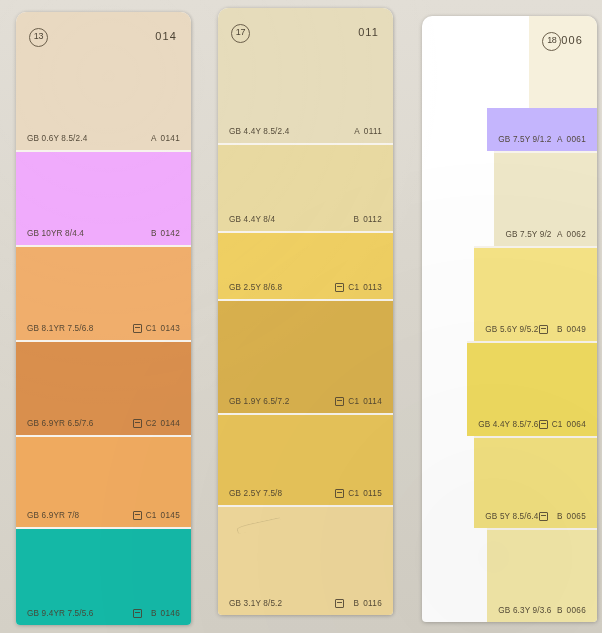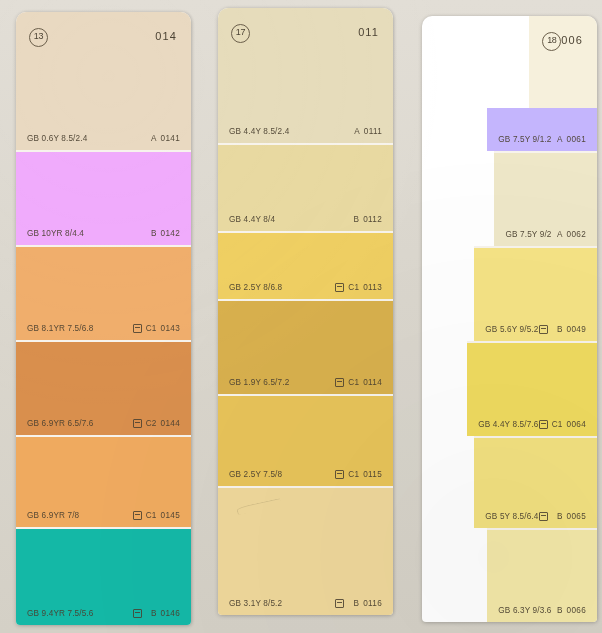--- a/index.html
+++ b/index.html
@@ -264,21 +264,21 @@
 
       <div class="swatch" style="background:#efcf62;height:68px">
         <span class="sw-name">GB 2.5Y 8/6.8</span>
         <span class="sw-right">
           <span class="sw-glyph"></span>
           <span class="sw-grade">C1</span>
           <span class="sw-num">0113</span>
         </span>
       </div>
 
-      <div class="swatch" style="background:#d8b04d;height:95px">
+      <div class="swatch" style="background:#d8b04d;height:114px">
         <span class="sw-name">GB 1.9Y 6.5/7.2</span>
         <span class="sw-right">
           <span class="sw-glyph"></span>
           <span class="sw-grade">C1</span>
           <span class="sw-num">0114</span>
         </span>
       </div>
 
       <div class="swatch" style="background:#e7c359;height:92px">
         <span class="sw-name">GB 2.5Y 7.5/8</span>

